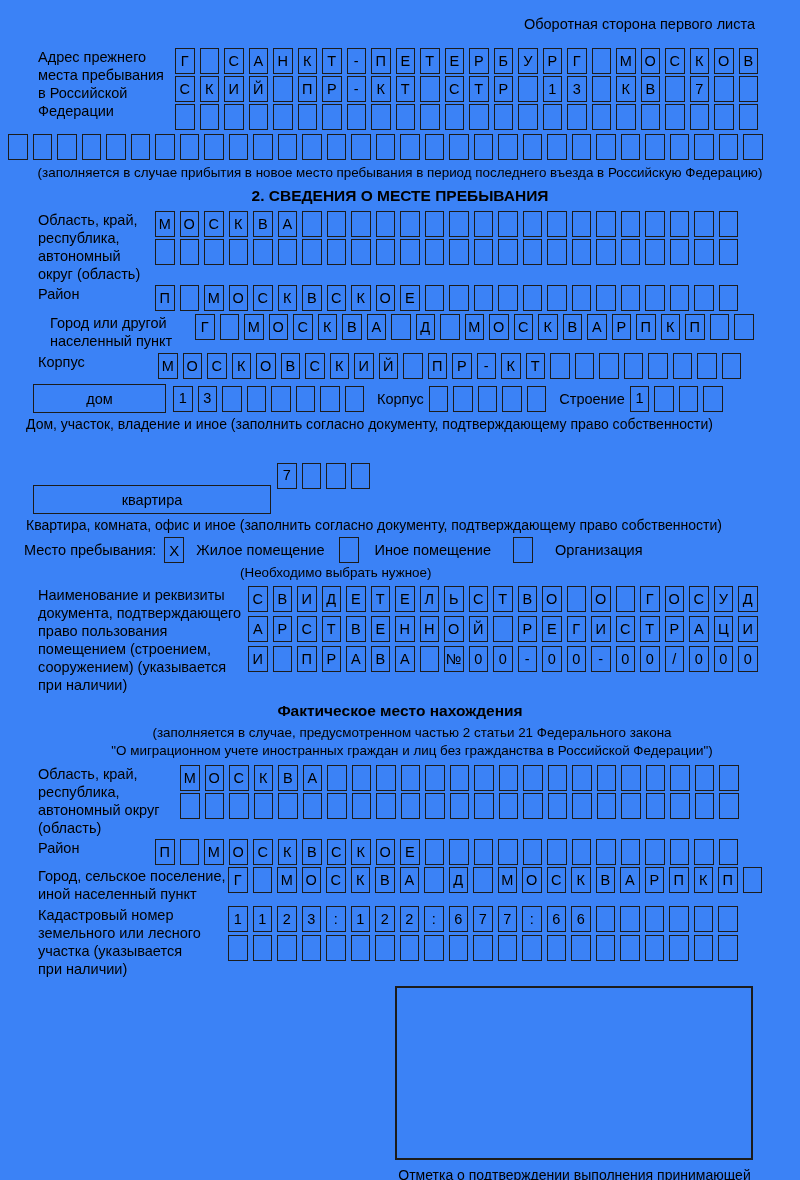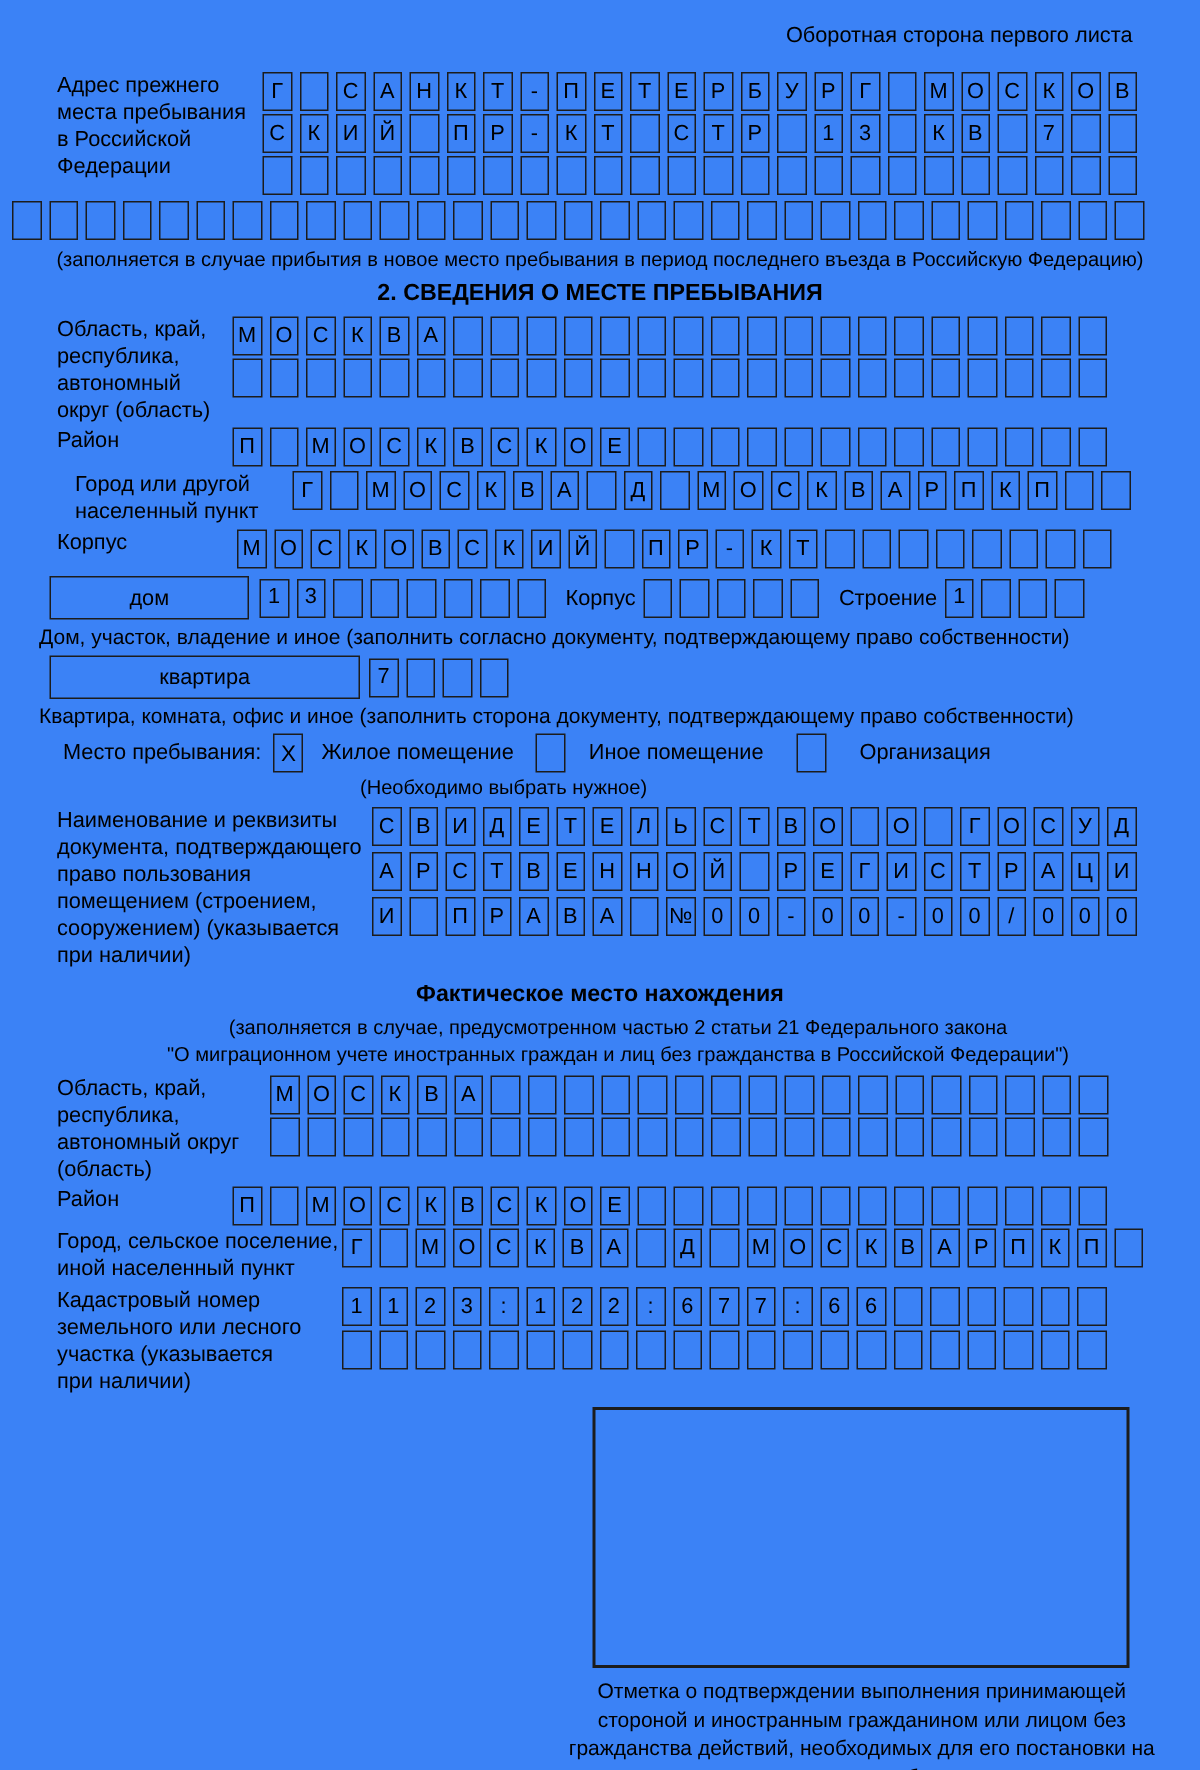--- a/index.html
+++ b/index.html
@@ -33,24 +33,24 @@
   .b-city { margin-top: 3px; padding-left: 12px; }
   .b-city .lbl { flex: 0 0 183px; }
   .b-street { margin-top: 3px; }
   .b-street .lbl { flex: 0 0 158px; }
   .houserow { display: flex; align-items: center; padding-left: 33px; margin-top: 5px; }
   .wbox {
     border: 1.8px solid #1c1c1c; height: 29px;
     display: flex; align-items: center; justify-content: center; font-size: 14.5px;
   }
   .dom-box { width: 133px; margin-right: 7px; }
-  .kv-box { width: 207px; margin-right: 6px; }
+  .kv-box { width: 238px; margin-right: 6px; margin-top: 48px; }
   .inline-lbl { font-size: 14.5px; margin: 0 5px 0 8px; }
   .caption { font-size: 14px; padding-left: 26px; margin-top: 3px; }
-  .stayrow { display: flex; align-items: center; padding-left: 42px; margin-top: 4px; font-size: 14.5px; }
+  .stayrow { display: flex; align-items: center; padding-left: 24px; margin-top: 4px; font-size: 14.5px; }
   .chk {
     width: 20px; height: 26px; border: 1.8px solid #1c1c1c; flex: 0 0 auto;
     display: inline-flex; align-items: center; justify-content: center;
     font-size: 15px; margin: 0 12px;
   }
   .choose-note { font-size: 13.4px; margin-left: 240px; margin-top: 2px; }
   .b-doc { margin-top: 6px; }
   .b-doc .lbl { flex: 0 0 248px; }
   .b-doc .cells { margin-bottom: 4px; }
   .fact-title { text-align: center; font-weight: bold; font-size: 15.5px; margin-top: 8px; }
@@ -386,21 +386,21 @@
 
   <div class="houserow">
     <div class="wbox kv-box">квартира</div>
     <div class="cells">
         <span class="c">7</span>
         <span class="c"></span>
         <span class="c"></span>
         <span class="c"></span>
       </div>
   </div>
-  <div class="caption">Квартира, комната, офис и иное (заполнить сторона документу, подтверждающему право собственности)</div>
+  <div class="caption">Квартира, комната, офис и иное (заполнить согласно документу, подтверждающему право собственности)</div>
 
   <div class="stayrow">
     <span>Место пребывания:</span>
     <span class="chk" style="margin-left:8px;">X</span>
     <span>Жилое помещение</span>
     <span class="chk" style="margin-left:14px; margin-right:16px;"></span>
     <span>Иное помещение</span>
     <span class="chk" style="margin-left:22px; margin-right:22px;"></span>
     <span>Организация</span>
   </div>

